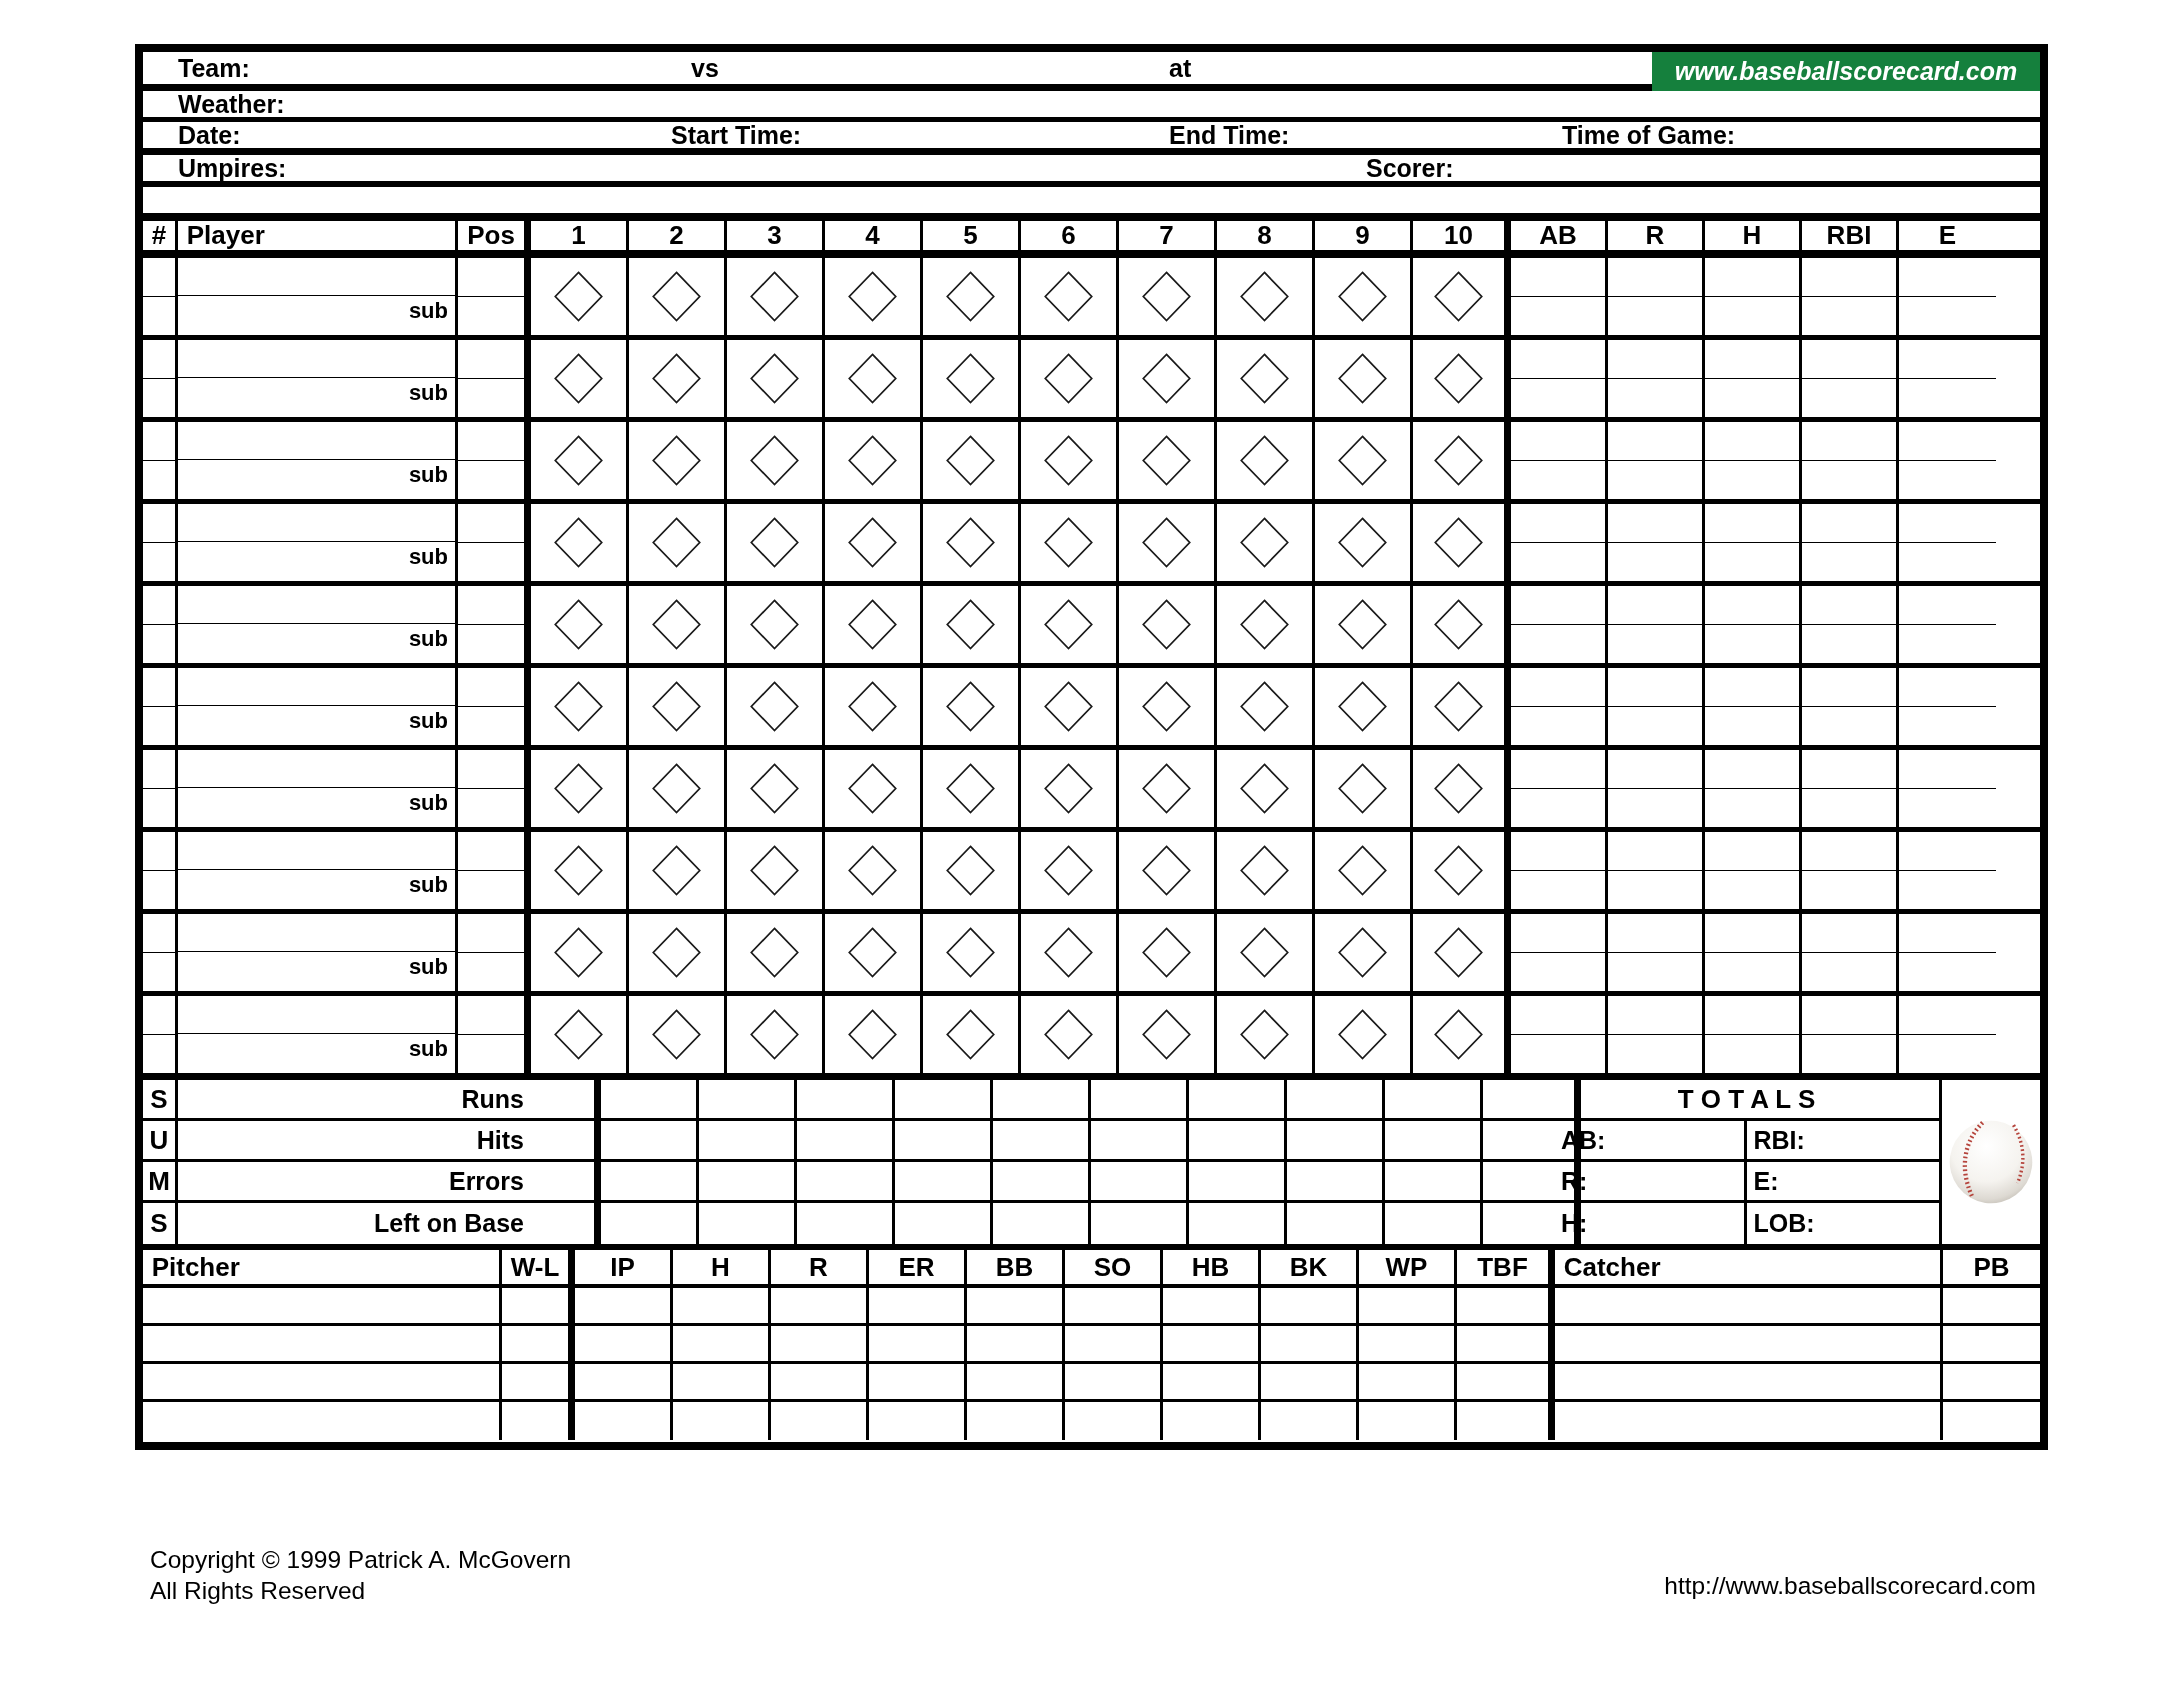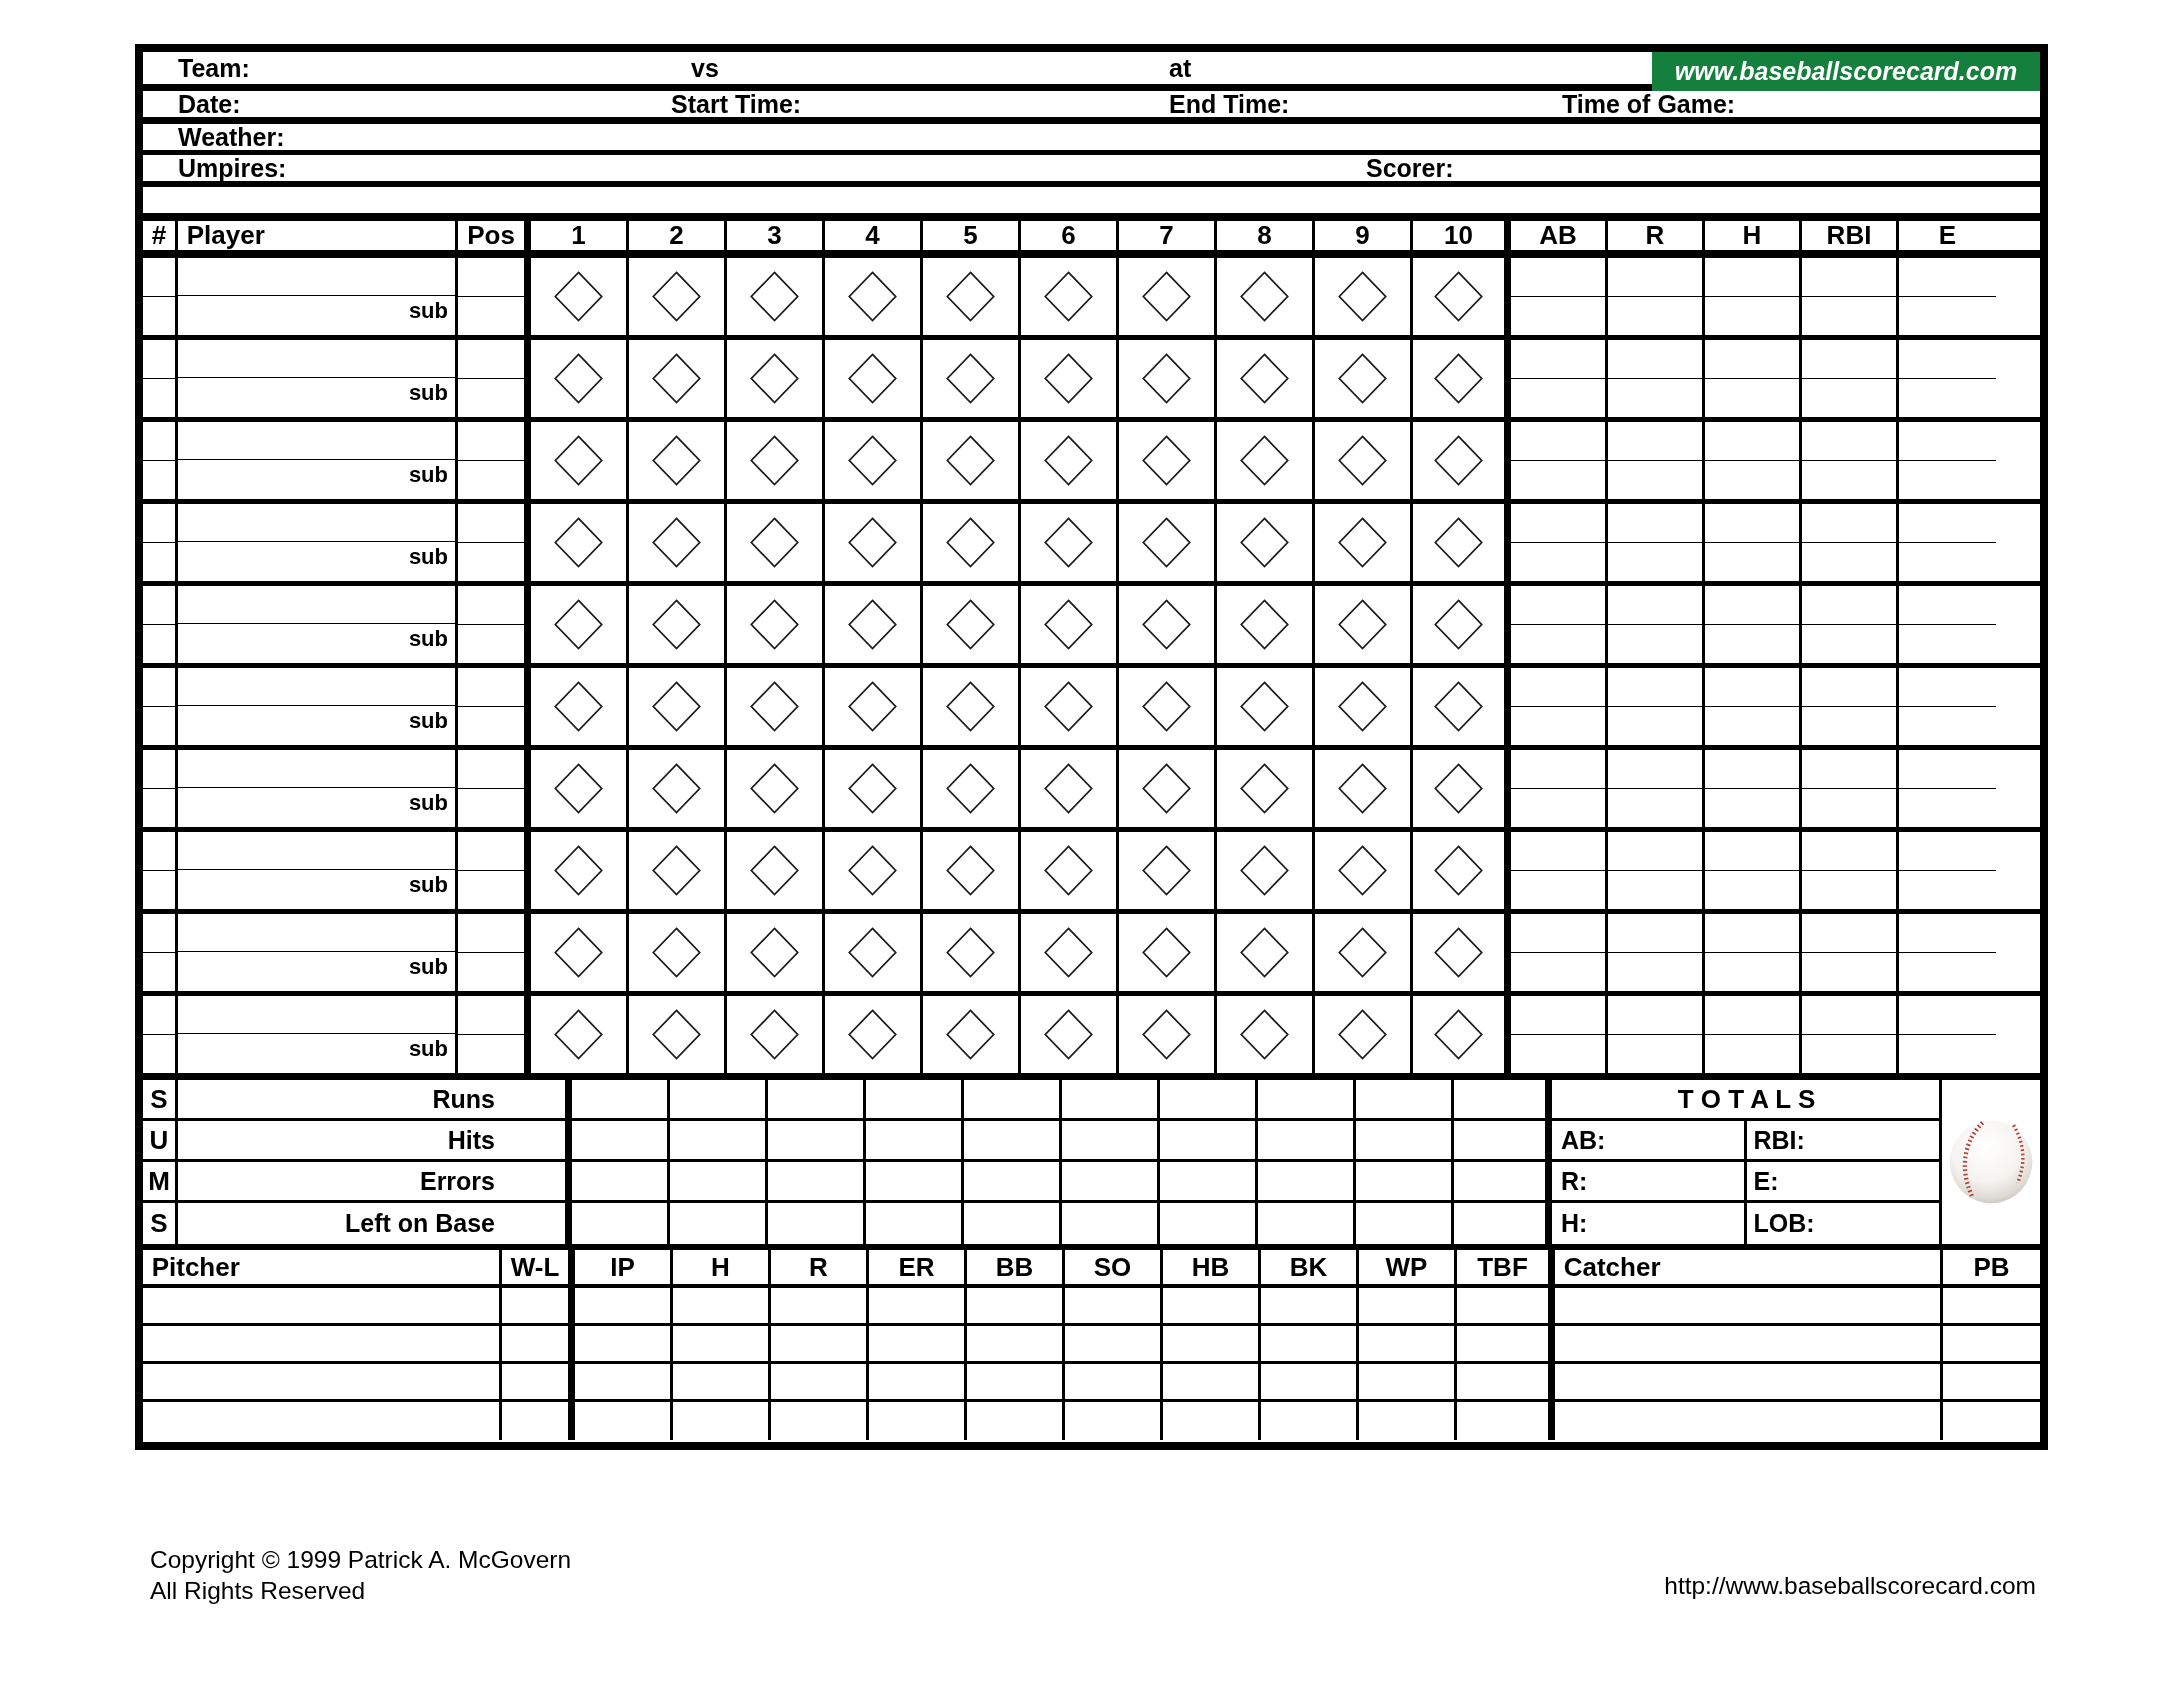--- a/index.html
+++ b/index.html
@@ -35,21 +35,21 @@
   
   .col { border-right:3.5px solid #000; height:100%; flex:0 0 auto; }
   .c-num    { width:35px; }
   .c-player { width:280px; }
   .c-pos    { width:73px;  border-right-width:7px; }
   .c-inn    { width:98px; }
   .c-stat   { width:97px; }
   .c-stat.rep-last, .c-pb { border-right-width:0; }
   .c-inn.last, .c-inn.rep-last { border-right-width:7px; }
   .c-pitchname { width:359px; }
-  .c-sumlabel  { width:394px; border-right-width:7px; }
+  .c-sumlabel  { width:394px; border-right-width:7px;margin-left:29px; }
   .c-catch     { width:388px; }
   .c-pb        { width:97px; }
 
   
   .row-colhead {
     display:flex; height:45px; flex:0 0 auto;
     border-top:8.7px solid #000; border-bottom:8.7px solid #000;
   }
   .hc { display:flex; align-items:center; justify-content:center;
         font-weight:bold; font-size:26px; }
@@ -106,29 +106,29 @@
 
     <div class="inforow row-team">
       <span class="lbl" style="left:35px">Team:</span>
       <span class="lbl" style="left:548px">vs</span>
       <span class="lbl" style="left:1026px">at</span>
       <div class="banner">
         <span>www.baseballscorecard.com</span>
       </div>
     </div>
 
+    <div class="inforow row-weather">
+      <span class="lbl" style="left:35px">Weather:</span>
+    </div>
+
     <div class="inforow row-date">
       <span class="lbl" style="left:35px">Date:</span>
       <span class="lbl" style="left:528px">Start Time:</span>
       <span class="lbl" style="left:1026px">End Time:</span>
       <span class="lbl" style="left:1419px">Time of Game:</span>
-    </div>
-
-    <div class="inforow row-weather">
-      <span class="lbl" style="left:35px">Weather:</span>
     </div>
 
     <div class="inforow row-umpires">
       <span class="lbl" style="left:35px">Umpires:</span>
       <span class="lbl" style="left:1223px">Scorer:</span>
     </div>
 
     <div class="inforow row-blank"></div>
 
     <div class="row-colhead">

